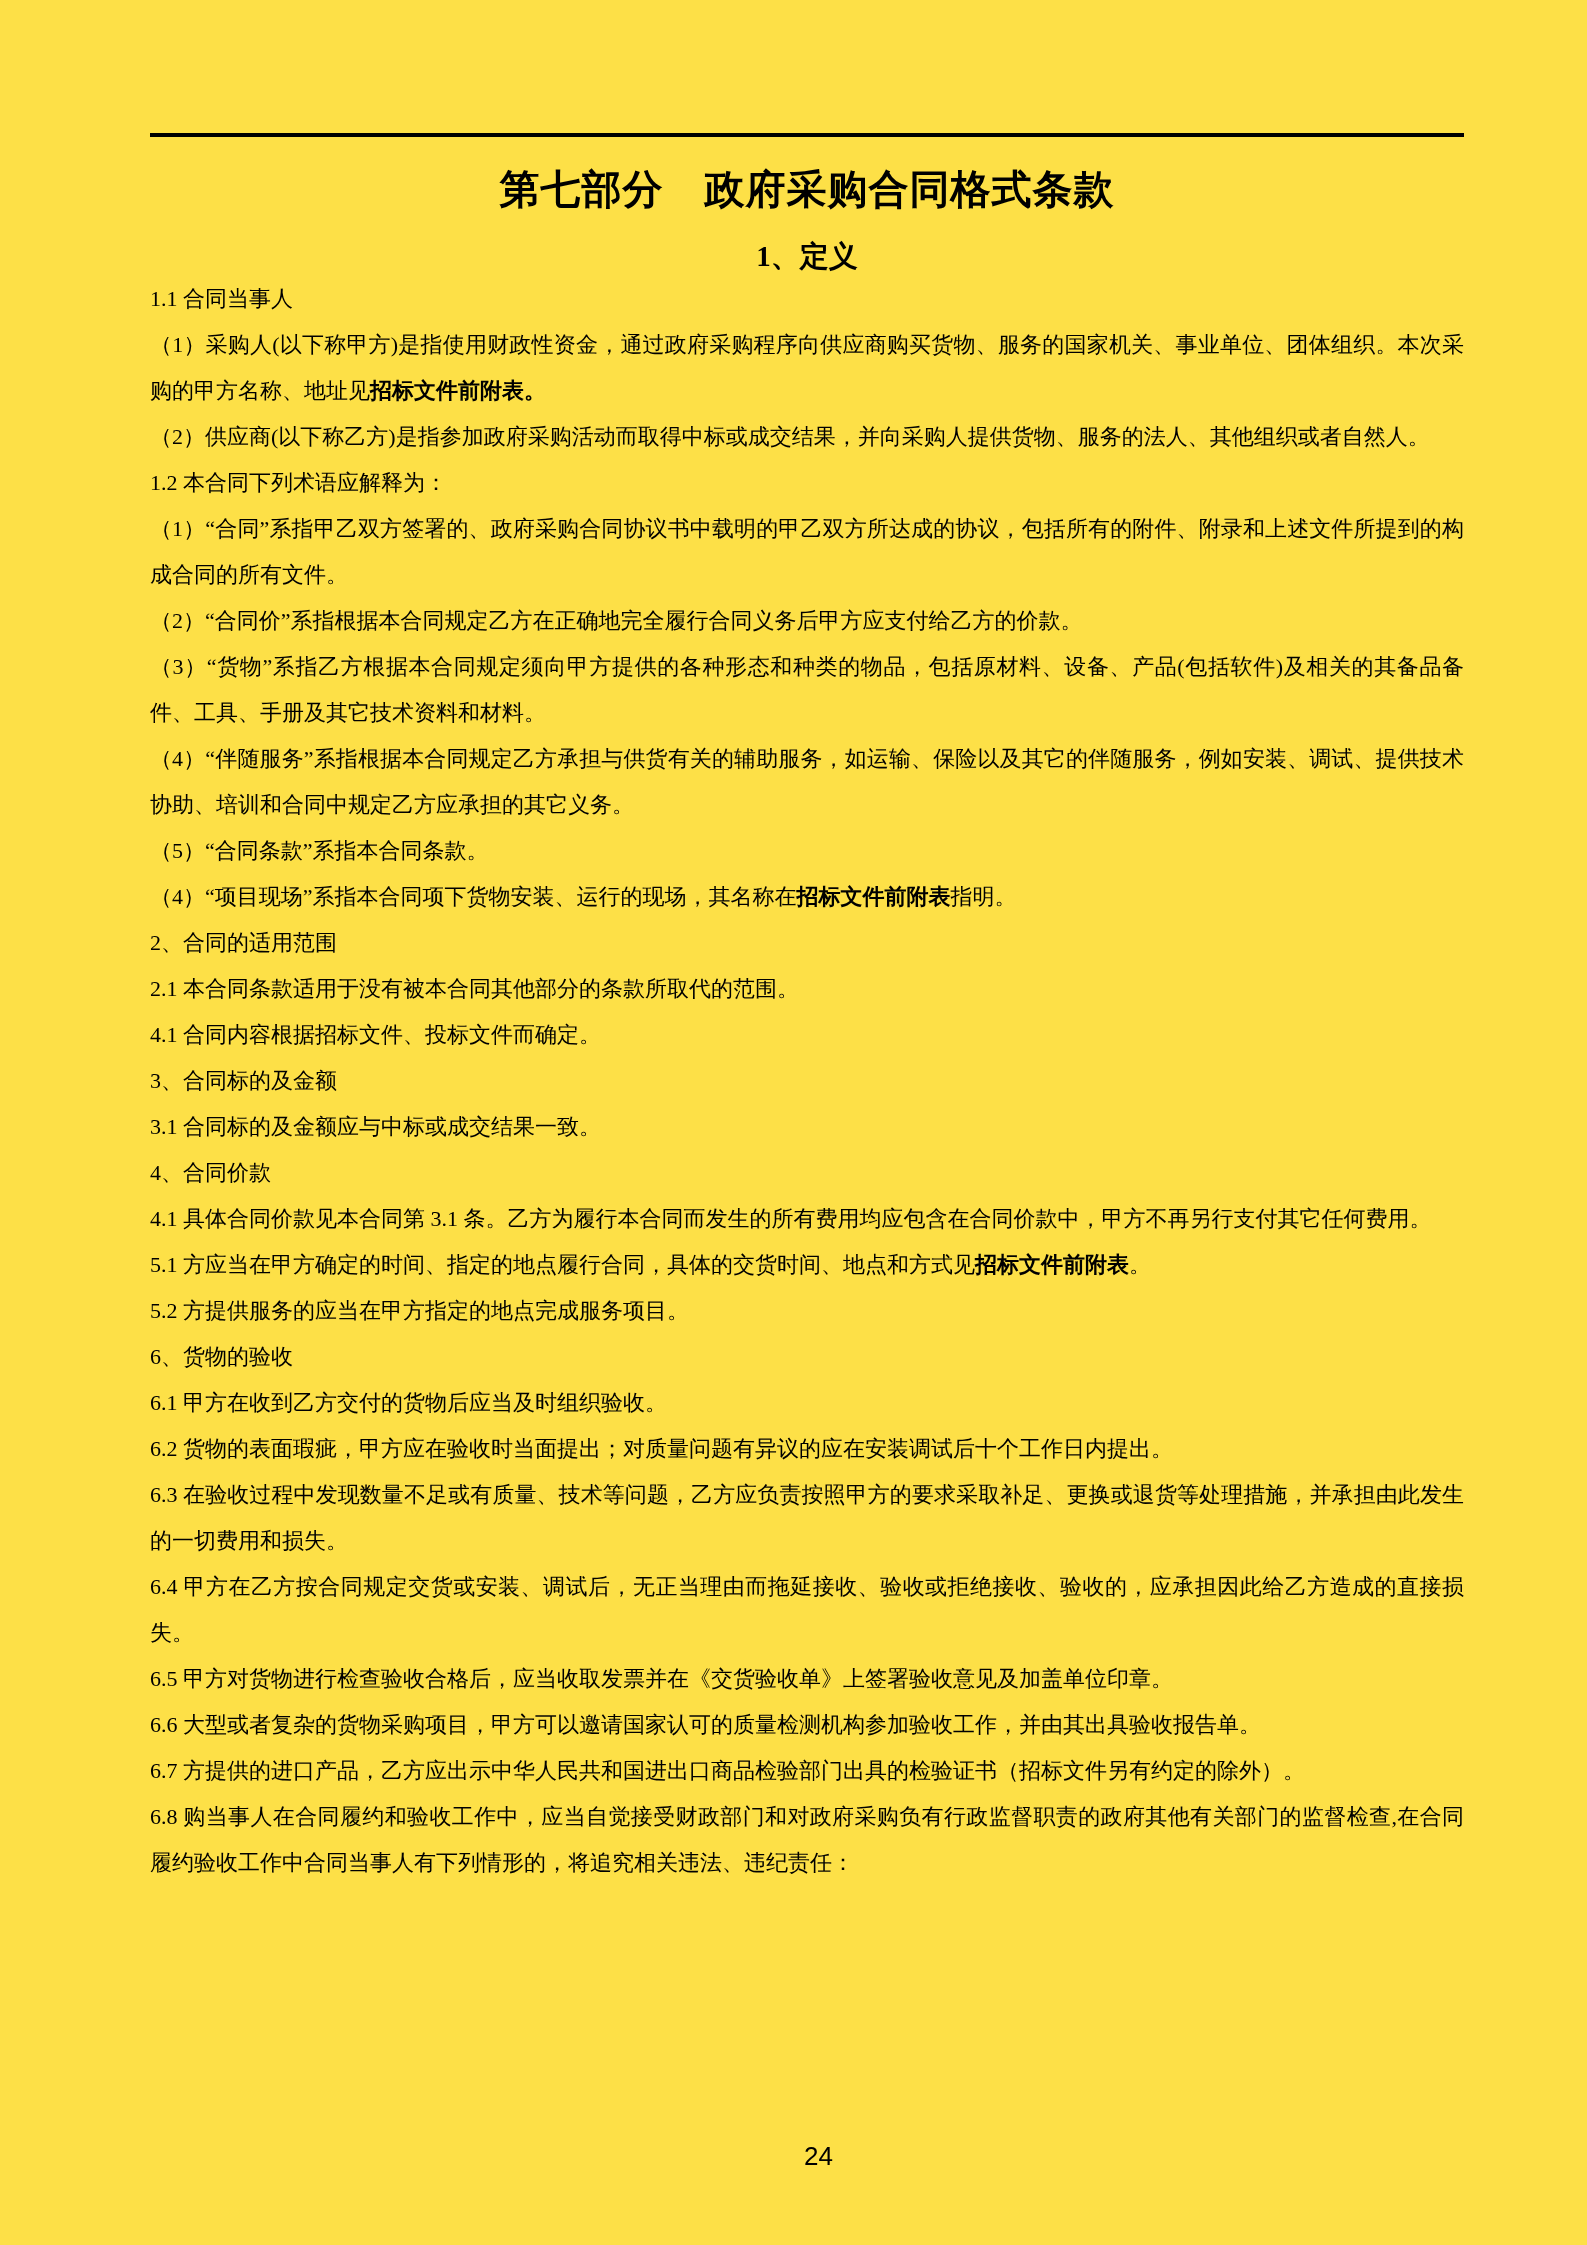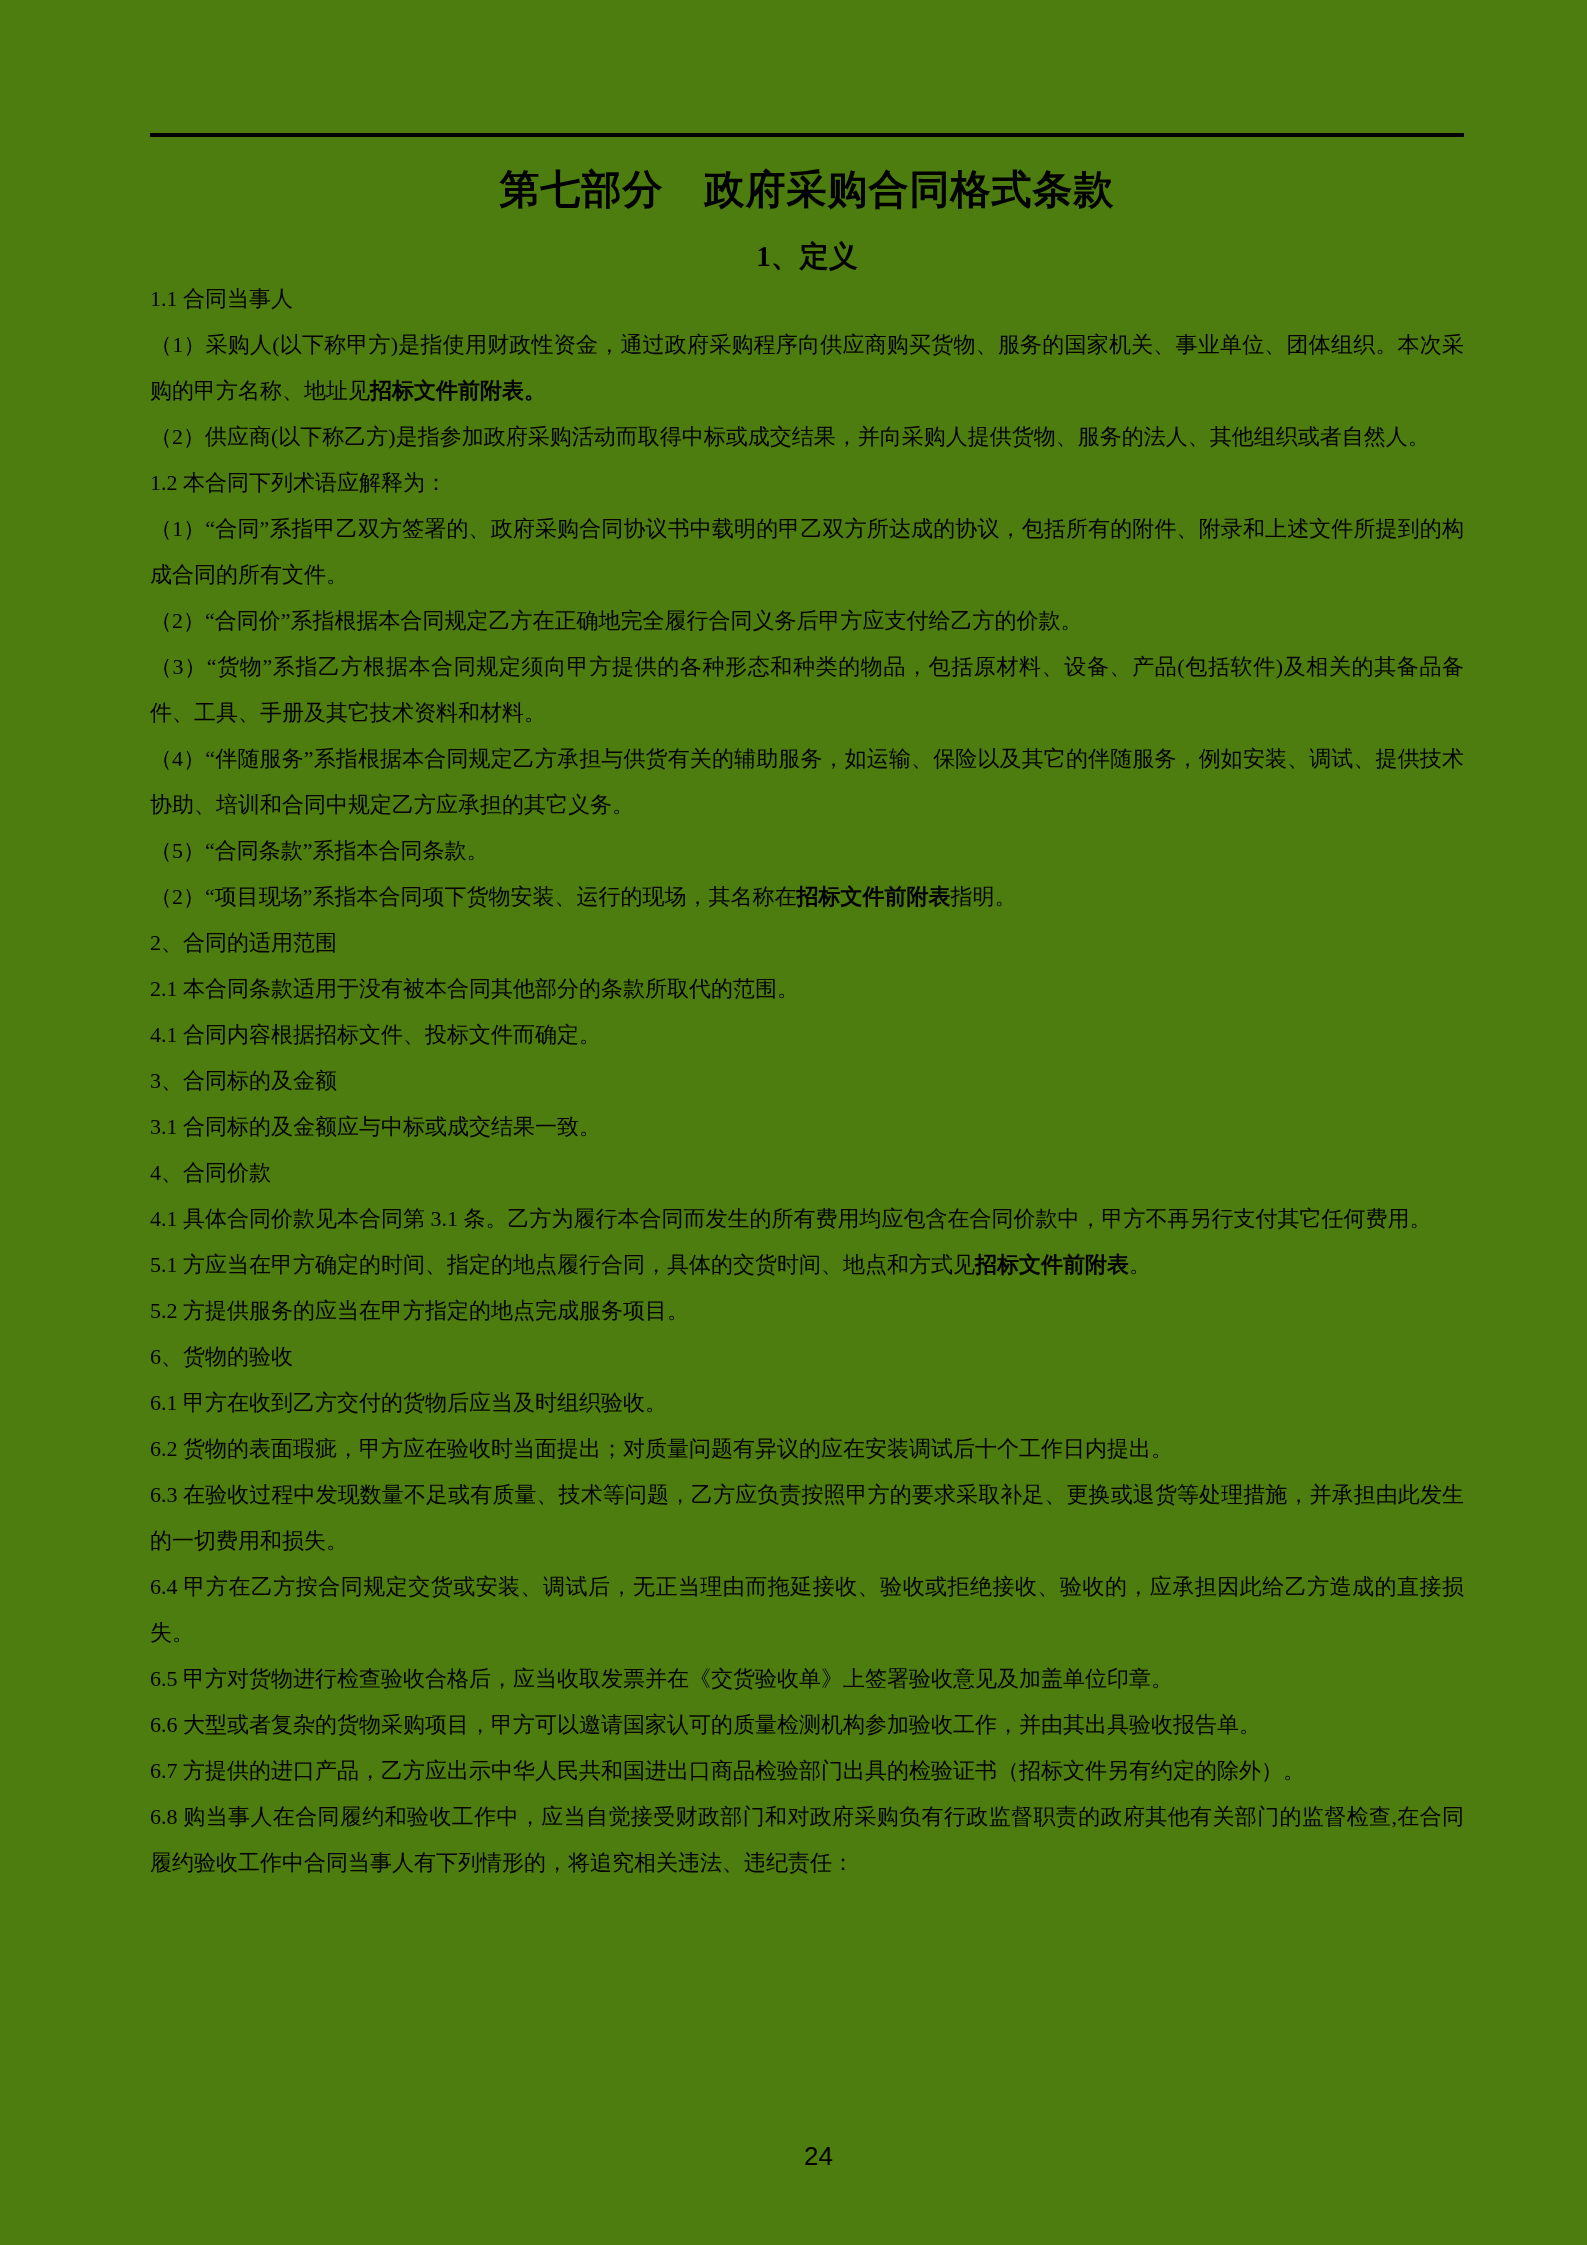--- a/index.html
+++ b/index.html
@@ -4,21 +4,21 @@
 <style>
   html, body {
     margin: 0;
     padding: 0;
     background: #ffffff;
   }
   .page {
     position: relative;
     width: 1587px;
     height: 2245px;
-    background: #4d7c0f;
+    background: #fde047;
     color: #000000;
     font-family: "Liberation Serif", "DejaVu Serif", serif;
     overflow: hidden;
   }
   .header-rule {
     position: absolute;
     left: 150px;
     top: 133px;
     width: 1314px;
     height: 4px;
@@ -83,21 +83,21 @@
     <div class="clauses">
         <p class="para"><span class="">1.1 合同当事人</span></p>
         <p class="para"><span class="">（1）采购人(以下称甲方)是指使用财政性资金，通过政府采购程序向供应商购买货物、服务的国家机关、事业单位、团体组织。本次采购的甲方名称、地址见</span><span class="bold">招标文件前附表。</span></p>
         <p class="para"><span class="">（2）供应商(以下称乙方)是指参加政府采购活动而取得中标或成交结果，并向采购人提供货物、服务的法人、其他组织或者自然人。</span></p>
         <p class="para"><span class="">1.2 本合同下列术语应解释为：</span></p>
         <p class="para"><span class="">（1）“合同”系指甲乙双方签署的、政府采购合同协议书中载明的甲乙双方所达成的协议，包括所有的附件、附录和上述文件所提到的构成合同的所有文件。</span></p>
         <p class="para"><span class="">（2）“合同价”系指根据本合同规定乙方在正确地完全履行合同义务后甲方应支付给乙方的价款。</span></p>
         <p class="para"><span class="">（3）“货物”系指乙方根据本合同规定须向甲方提供的各种形态和种类的物品，包括原材料、设备、产品(包括软件)及相关的其备品备件、工具、手册及其它技术资料和材料。</span></p>
         <p class="para"><span class="">（4）“伴随服务”系指根据本合同规定乙方承担与供货有关的辅助服务，如运输、保险以及其它的伴随服务，例如安装、调试、提供技术协助、培训和合同中规定乙方应承担的其它义务。</span></p>
         <p class="para"><span class="">（5）“合同条款”系指本合同条款。</span></p>
-        <p class="para"><span class="">（2）“项目现场”系指本合同项下货物安装、运行的现场，其名称在</span><span class="bold">招标文件前附表</span><span class="">指明。</span></p>
+        <p class="para"><span class="">（4）“项目现场”系指本合同项下货物安装、运行的现场，其名称在</span><span class="bold">招标文件前附表</span><span class="">指明。</span></p>
         <p class="para"><span class="">2、合同的适用范围</span></p>
         <p class="para"><span class="">2.1 本合同条款适用于没有被本合同其他部分的条款所取代的范围。</span></p>
         <p class="para"><span class="">4.1 合同内容根据招标文件、投标文件而确定。</span></p>
         <p class="para"><span class="">3、合同标的及金额</span></p>
         <p class="para"><span class="">3.1 合同标的及金额应与中标或成交结果一致。</span></p>
         <p class="para"><span class="">4、合同价款</span></p>
         <p class="para"><span class="">4.1 具体合同价款见本合同第 3.1 条。乙方为履行本合同而发生的所有费用均应包含在合同价款中，甲方不再另行支付其它任何费用。</span></p>
         <p class="para"><span class="">5.1 方应当在甲方确定的时间、指定的地点履行合同，具体的交货时间、地点和方式见</span><span class="bold">招标文件前附表</span><span class="">。</span></p>
         <p class="para"><span class="">5.2 方提供服务的应当在甲方指定的地点完成服务项目。</span></p>
         <p class="para"><span class="">6、货物的验收</span></p>

